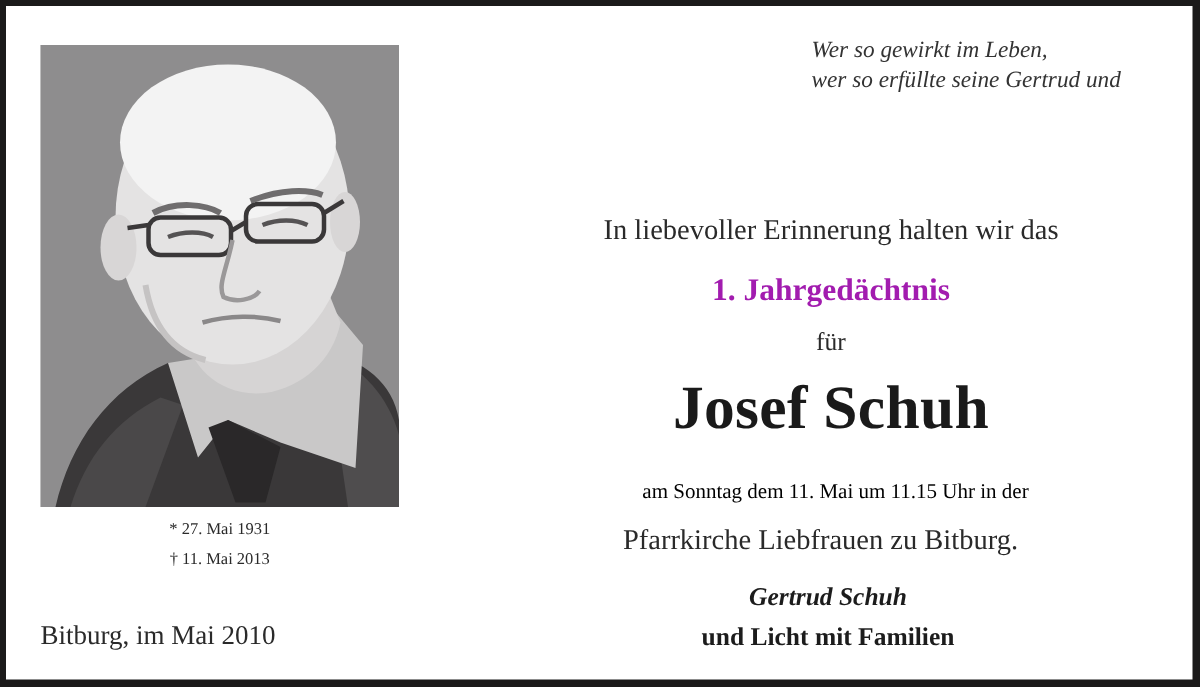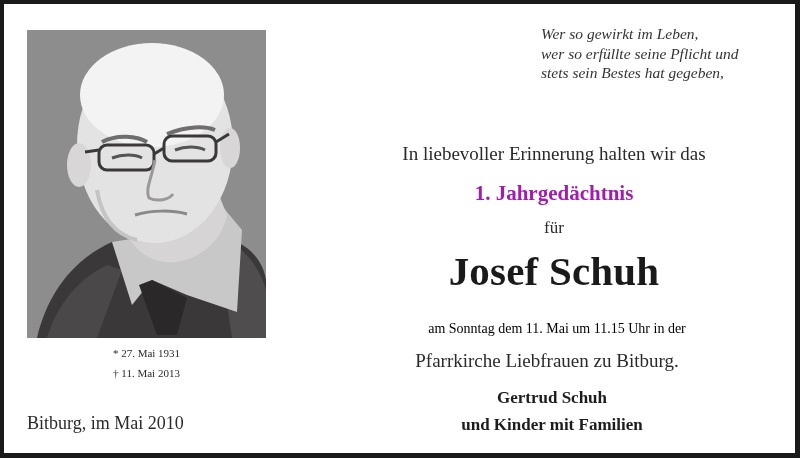--- a/index.html
+++ b/index.html
@@ -39,21 +39,21 @@
     .center-col {
       position: absolute; left: 315px; width: 470px; text-align: center;
       white-space: nowrap;
     }
     .intro { top: 139px; font-size: 19px; color: #2a2a2a; }
     .anniv { top: 177px; font-size: 21px; font-weight: bold; color: #a21caf; }
     .fuer  { top: 214px; font-size: 17px; color: #2a2a2a; }
     .name  { top: 243px; font-size: 41px; font-weight: bold; color: #1a1a1a; letter-spacing: 0.2px; }
     .service1 { top: 317px; font-size: 14px; color: #000000; left: 318px; width: 470px; text-align: center; }
     .service2 { top: 346px; font-size: 19px; color: #2a2a2a; left: 318px; width: 450px; text-align: center; }
-    .sign1 { top: 384px; font-size: 17px; font-weight: bold; color: #1c1c1c; left: 318px; width: 460px; }
+    .sign1 { top: 384px; font-size: 17px; font-weight: bold; color: #1c1c1c; left: 318px; width: 460px; font-style: italic; }
     .sign2 { top: 411px; font-size: 17px; font-weight: bold; color: #1c1c1c; left: 318px; width: 460px; }
   </style>
 </head>
 <body>
 
 <div class="frame">
 
   <div class="photo" title="Black and white portrait of an elderly man with glasses, white hair, collared shirt and dark sweater">
     <svg viewBox="0 0 239 308" xmlns="http://www.w3.org/2000/svg">
       <rect width="239" height="308" fill="#8e8d8e"></rect>
@@ -95,28 +95,27 @@
 
   <div class="dates">
     <div>* 27.  Mai 1931</div>
     <div>† 11.  Mai 2013</div>
   </div>
 
   <div class="place-date">Bitburg, im Mai 2010</div>
 
   <div class="poem">
     <div>Wer so gewirkt im Leben,</div>
-    <div>wer so erfüllte seine Pflicht und</div>
-    <div>stets sein Bestes hat gegeben,</div>
+    <div>wer so erfüllte seine Gertrud und</div>
   </div>
 
   <div class="center-col intro">In liebevoller Erinnerung halten wir das</div>
   <div class="center-col anniv">1. Jahrgedächtnis</div>
   <div class="center-col name">Josef Schuh</div>
   <div class="center-col fuer">für</div>
 
   <div class="center-col service1">am Sonntag dem 11. Mai um 11.15 Uhr in der</div>
   <div class="center-col service2">Pfarrkirche Liebfrauen zu Bitburg.</div>
 
   <div class="center-col sign1">Gertrud Schuh</div>
-  <div class="center-col sign2">und Kinder mit Familien</div>
+  <div class="center-col sign2">und Licht mit Familien</div>
 
 </div>
 
 </body></html>

